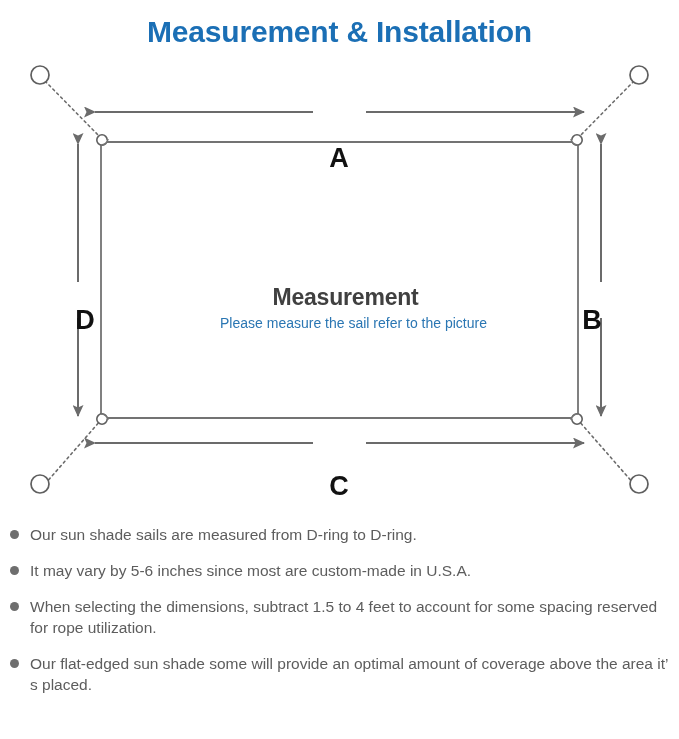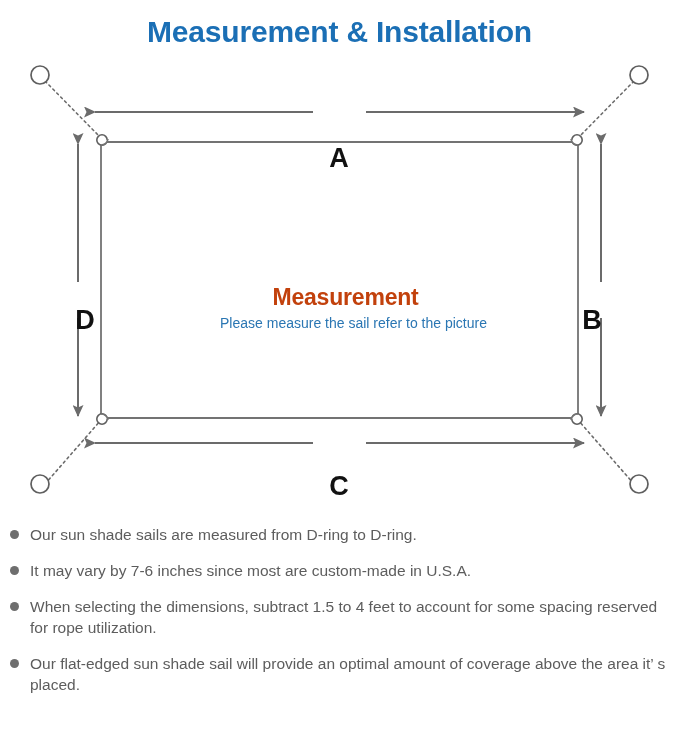--- a/index.html
+++ b/index.html
@@ -47,21 +47,21 @@
     position: absolute;
     left: 0;
     top: 236px;
     width: 679px;
     text-align: center;
     pointer-events: none;
   }
   #sail-caption .cap-title {
     font-size: 23px;
     font-weight: bold;
-    color: #c2410c;
+    color: #404040;
     line-height: 30px;
     letter-spacing: -0.2px;
     white-space: nowrap;
     margin-left: 12px;
   }
   #sail-caption .cap-sub {
     font-size: 14px;
     font-weight: normal;
     color: #2a76b3;
     line-height: 22px;
@@ -186,27 +186,27 @@
 
 <div id="notes">
 
   <div class="note">
     <span class="bullet"></span>
     <span class="note-text">Our sun shade sails are measured from D-ring to D-ring.</span>
   </div>
 
   <div class="note">
     <span class="bullet"></span>
-    <span class="note-text">It may vary by 7-6 inches since most are custom-made in U.S.A.</span>
+    <span class="note-text">It may vary by 5-6 inches since most are custom-made in U.S.A.</span>
   </div>
 
   <div class="note">
     <span class="bullet"></span>
     <span class="note-text">When selecting the dimensions, subtract 1.5 to 4 feet to account for some spacing reserved for rope utilization.</span>
   </div>
 
 
   <div class="note">
     <span class="bullet"></span>
-    <span class="note-text">Our flat-edged sun shade sail will provide an optimal amount of coverage above the area it’ s placed.</span>
+    <span class="note-text">Our flat-edged sun shade some will provide an optimal amount of coverage above the area it’ s placed.</span>
   </div>
 
 </div>
 
 </body></html>

